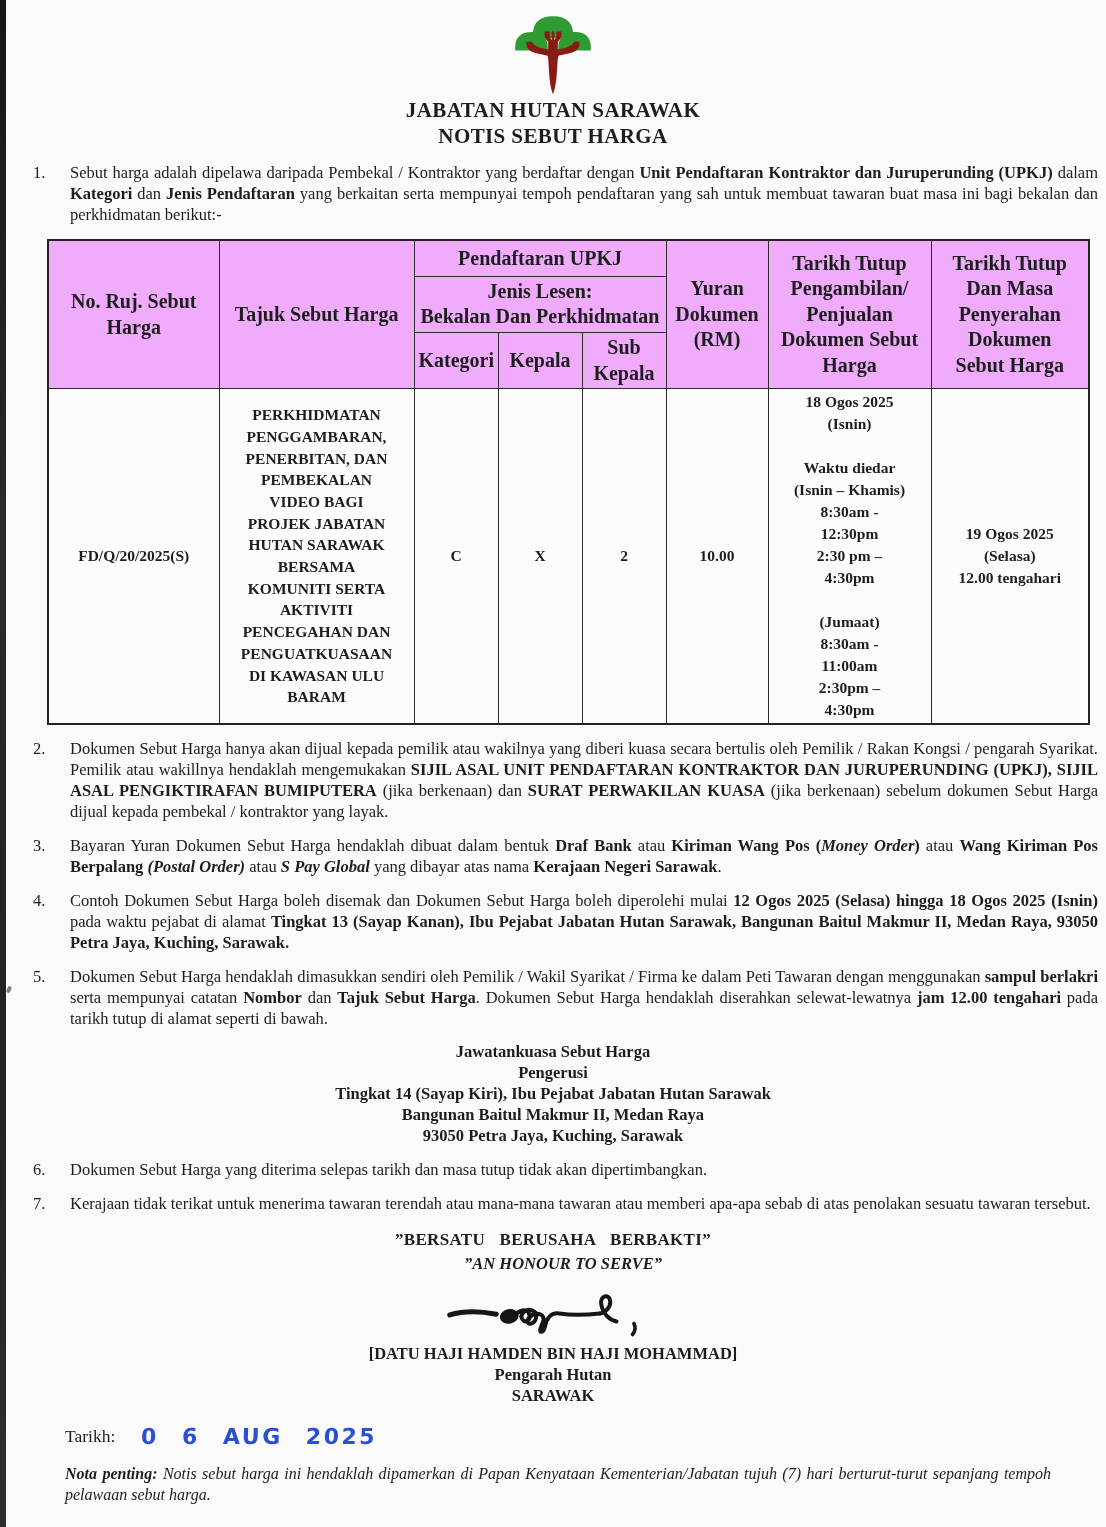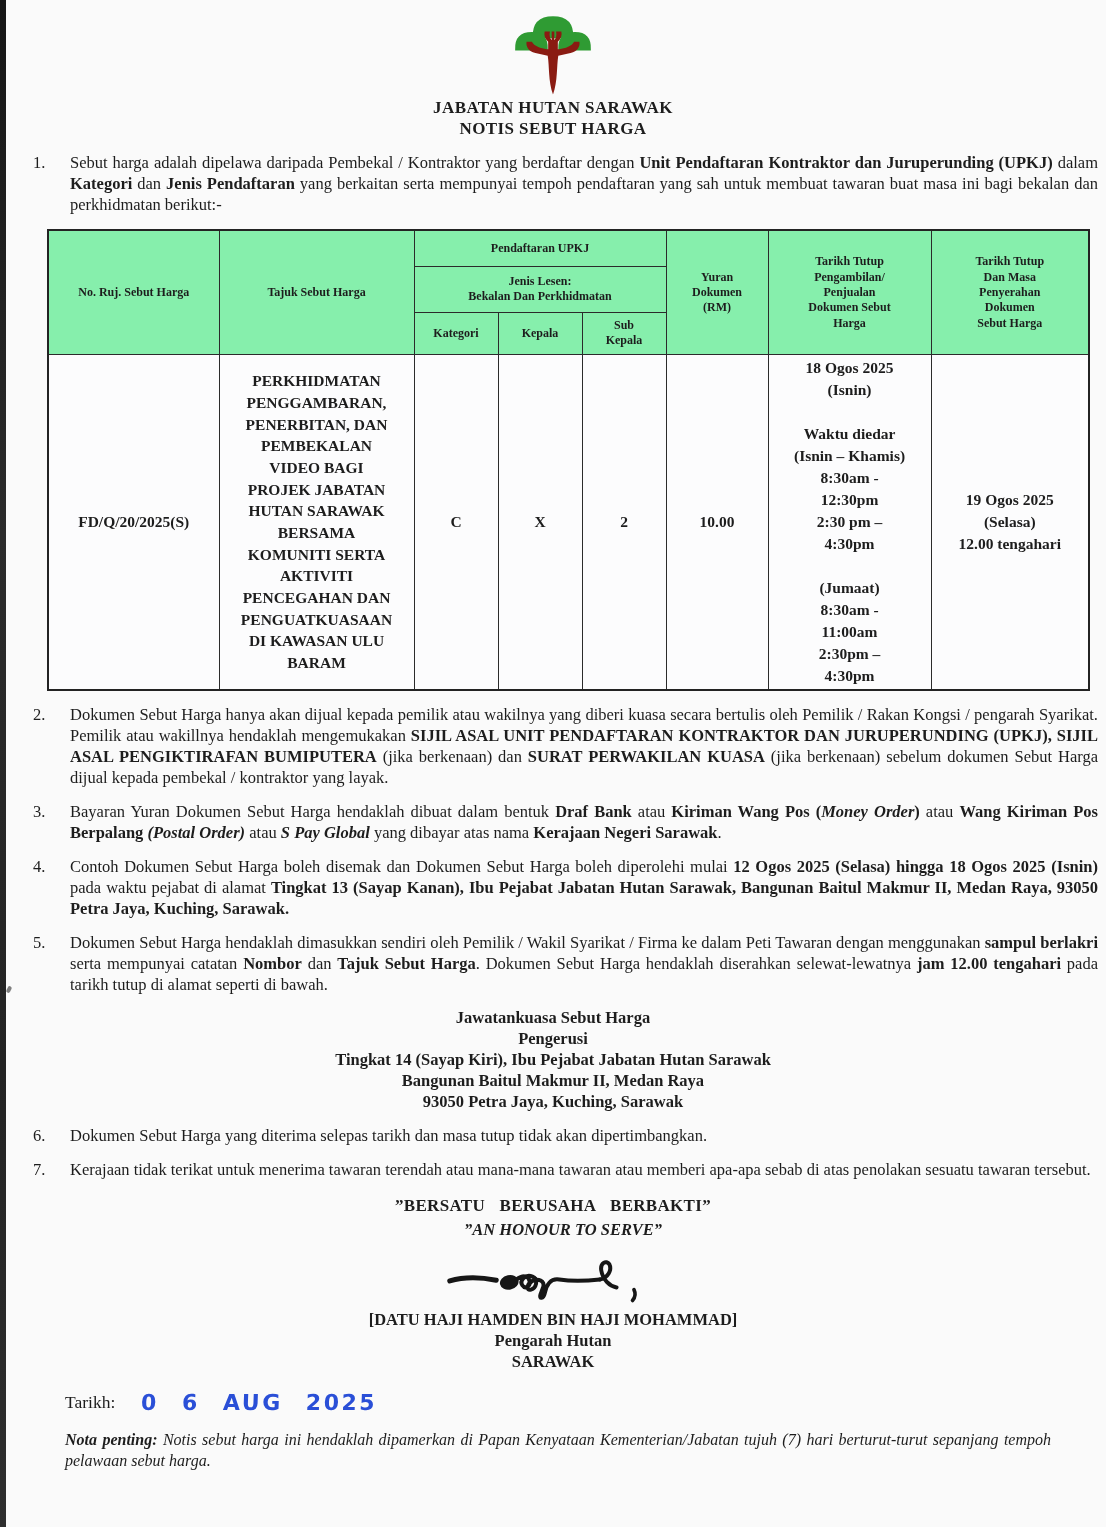--- a/index.html
+++ b/index.html
@@ -16,37 +16,37 @@
     position:absolute; left:0; top:0; width:6px; height:100%;
     background:linear-gradient(180deg,#161616 0%,#2b2b2b 35%,#232323 70%,#2e2e2e 100%);
   }
   .scan-mark {
     position:absolute; left:7px; top:986px; width:4px; height:7px;
     background:#555; border-radius:2px; transform:rotate(28deg); opacity:.75;
   }
   .header { text-align:center; padding-top:10px; }
   .logo svg { width:104px; height:88px; display:block; margin:0 auto; }
   .org-title, .doc-title {
-    font-weight:bold; font-size:17px; line-height:1.22; letter-spacing:.4px;
+    font-weight:bold; font-size:21px; line-height:1.22; letter-spacing:.4px;
   }
   .para { display:flex; margin:13px 8px 0 33px; }
   .para .num { width:37px; flex:none; font-size:16.5px; line-height:21px; }
   .para .txt { flex:1; text-align:justify; font-size:16.5px; line-height:21px; }
 
   .table-wrap { margin:14px 10px 0 47px; }
   table.notice {
     border-collapse:collapse; width:1041px; table-layout:fixed;
     border:2.4px solid #232323;
   }
   table.notice th, table.notice td {
     border:1.6px solid #2b2b2b; text-align:center; vertical-align:middle;
     padding:2px 4px; overflow:hidden;
   }
   table.notice th {
-    background:#86efac; font-size:12px; font-weight:bold; line-height:1.28;
+    background:#f0abfc; font-size:20px; font-weight:bold; line-height:1.28;
   }
   table.notice td { background:#fcfcfd; font-size:15.5px; font-weight:bold; }
   .pre { white-space:pre-line; }
   tr.hr1 { height:36px; } tr.hr2 { height:46px; } tr.hr3 { height:42px; }
   tr.body-row { height:292px; }
   td.tajuk-cell { line-height:1.4; }
   td.sched-cell { line-height:1.42; }
   td.ref-cell { font-size:16px; }
 
   .center-block { text-align:center; font-weight:bold; font-size:16.5px; line-height:21px; }

